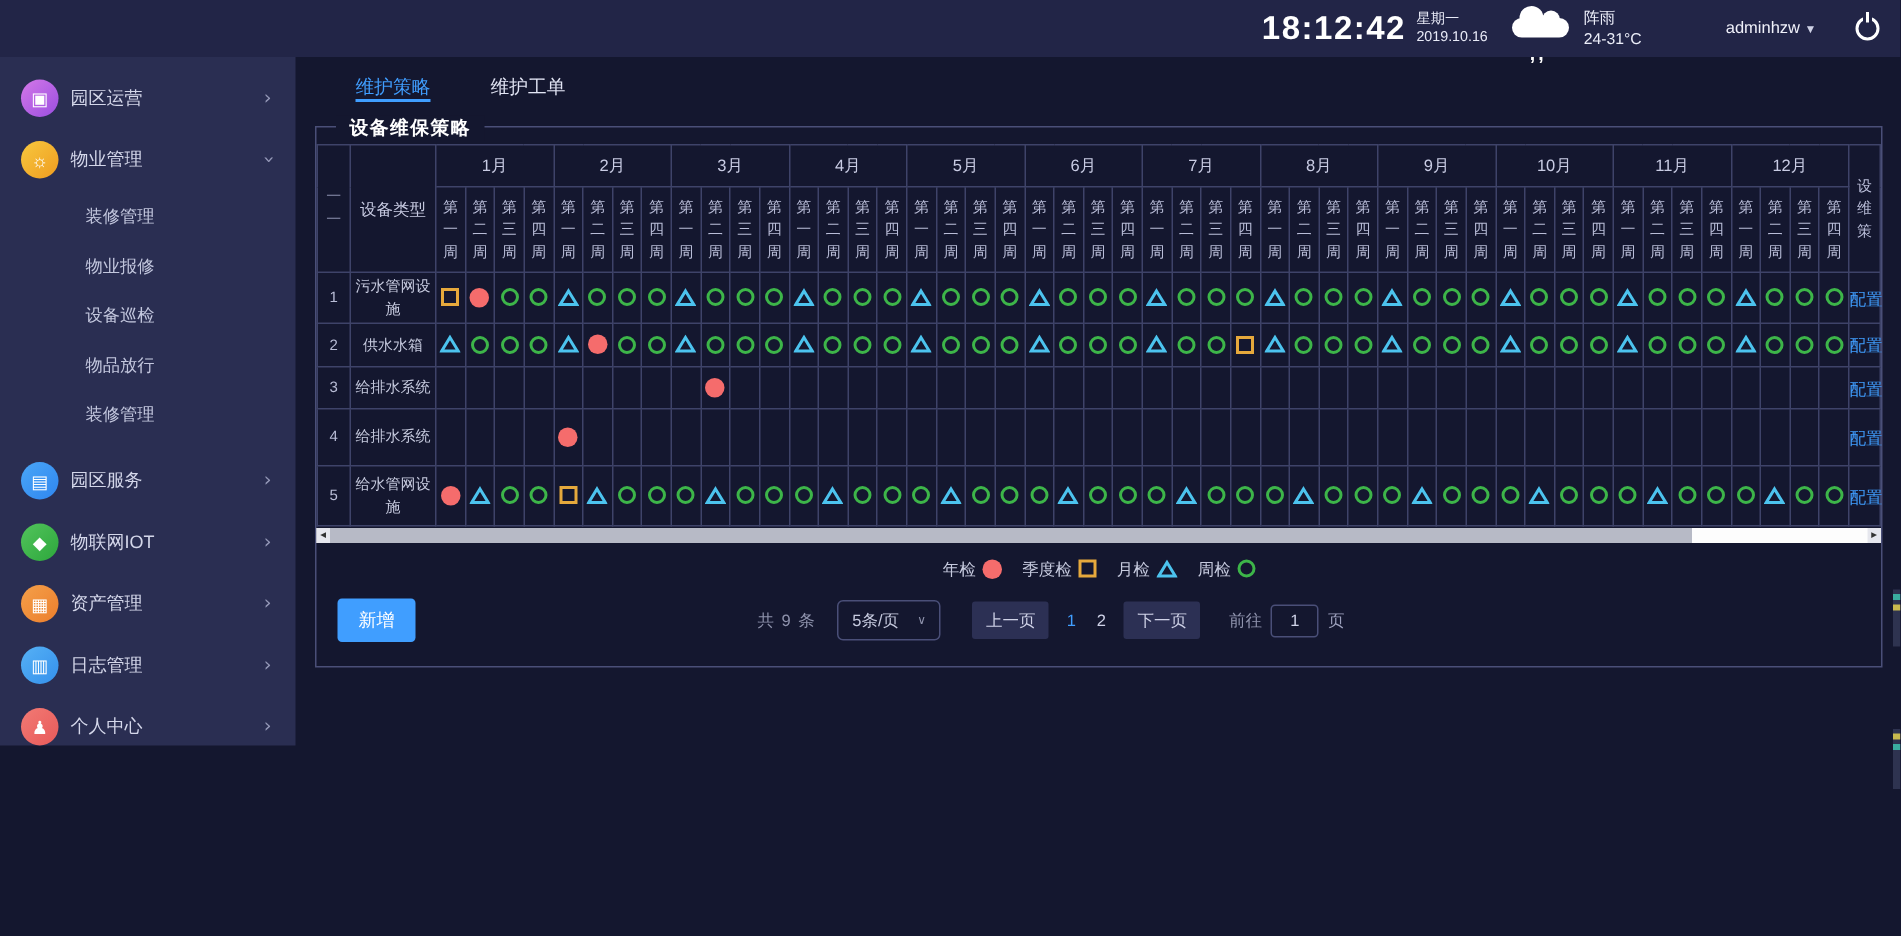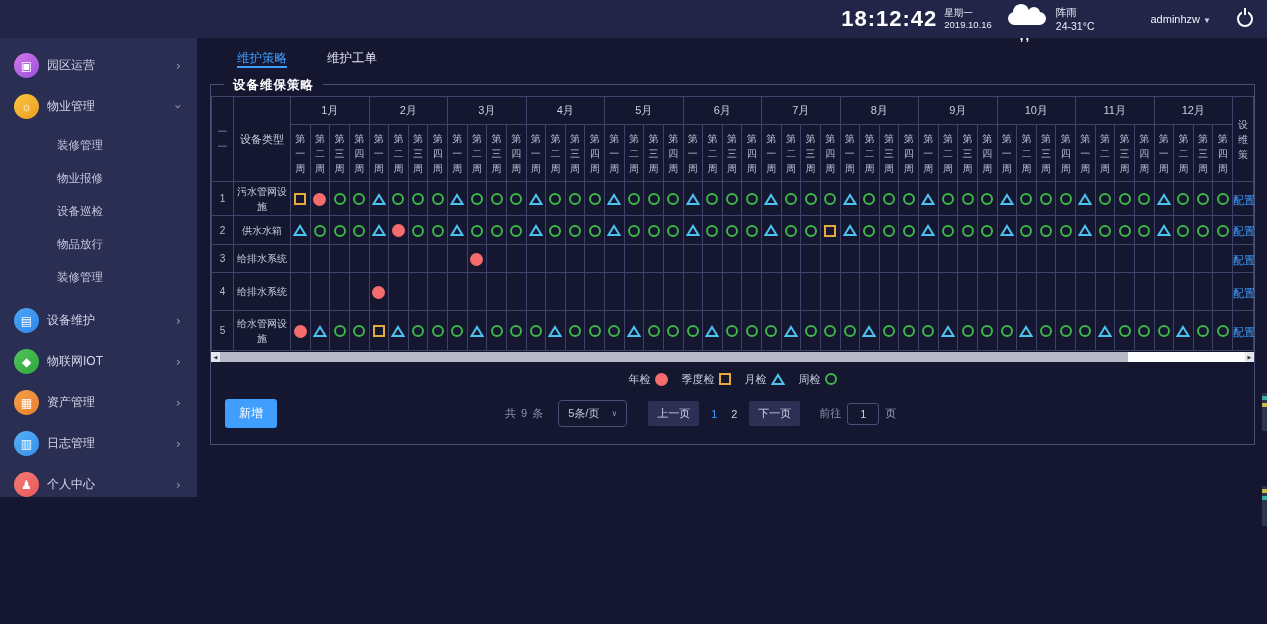--- a/index.html
+++ b/index.html
@@ -126,21 +126,21 @@
       </div>
       <div class="submenu">
         <div class="sub-item">装修管理</div>
         <div class="sub-item">物业报修</div>
         <div class="sub-item">设备巡检</div>
         <div class="sub-item">物品放行</div>
         <div class="sub-item">装修管理</div>
       </div>
       <div class="side-item">
         <span class="side-icon" style="background: linear-gradient(135deg, rgb(74, 166, 247), rgb(47, 134, 239));">▤</span>
-        <span class="side-label">设备维护</span>
+        <span class="side-label">园区服务</span>
         <span class="chev">›</span>
       </div>
       <div class="side-item">
         <span class="side-icon" style="background: linear-gradient(135deg, rgb(82, 196, 92), rgb(45, 167, 60));">◆</span>
         <span class="side-label">物联网IOT</span>
         <span class="chev">›</span>
       </div>
       <div class="side-item">
         <span class="side-icon" style="background: linear-gradient(135deg, rgb(244, 160, 74), rgb(236, 126, 44));">▦</span>
         <span class="side-label">资产管理</span>

